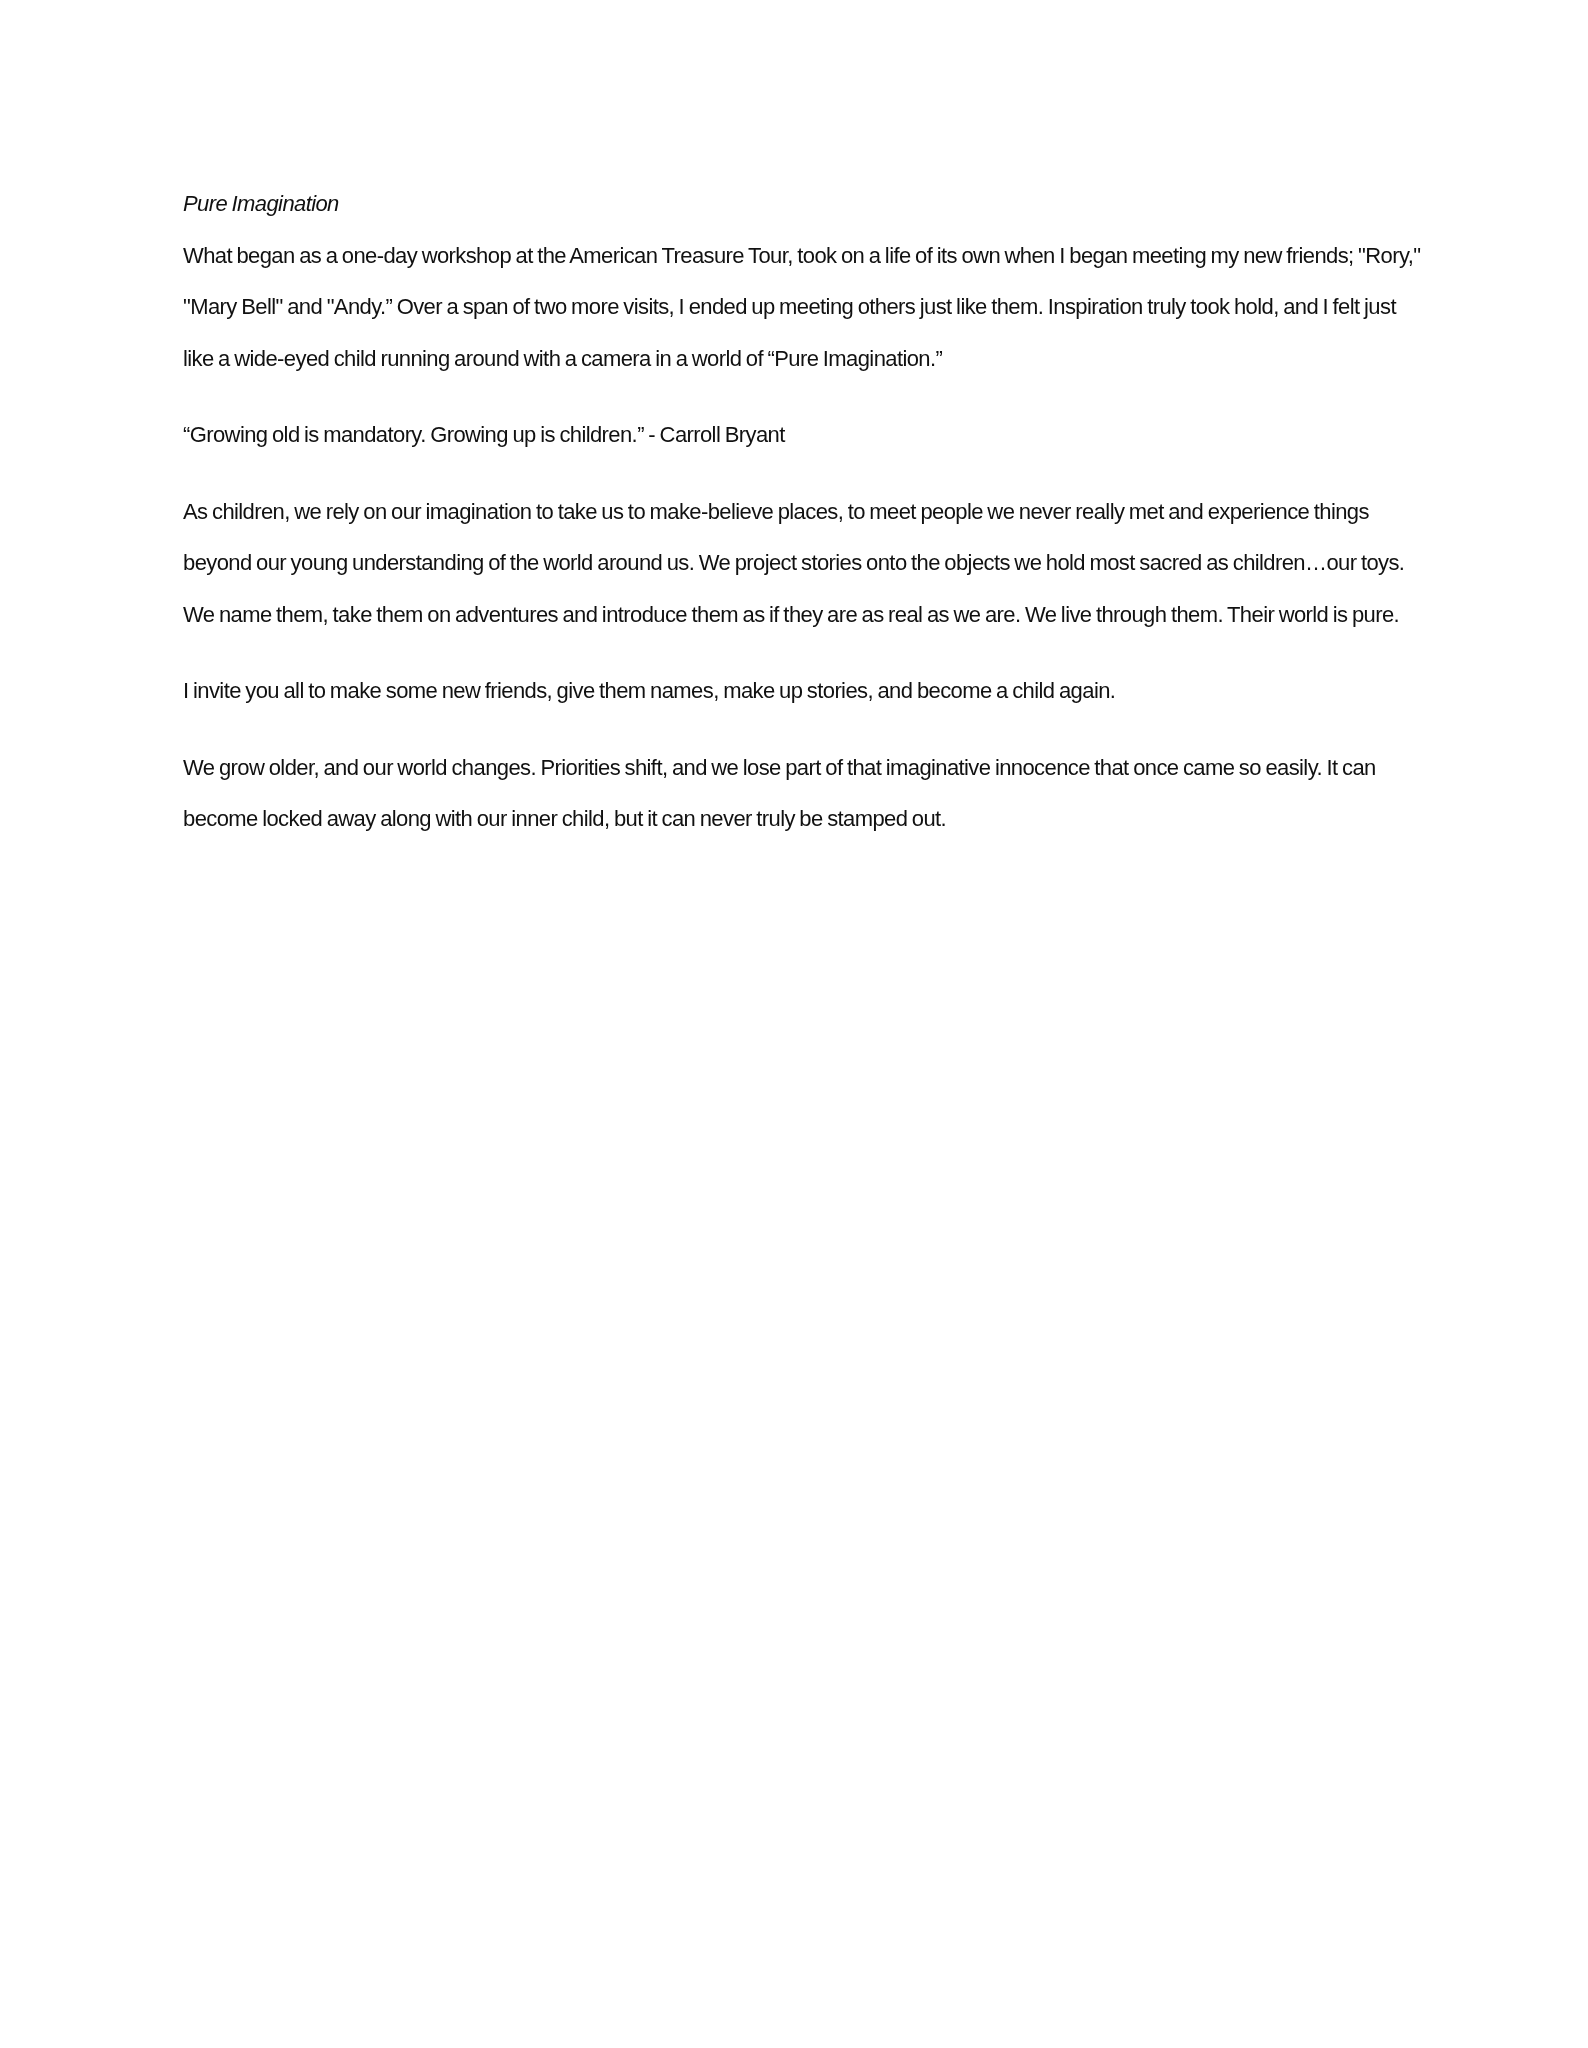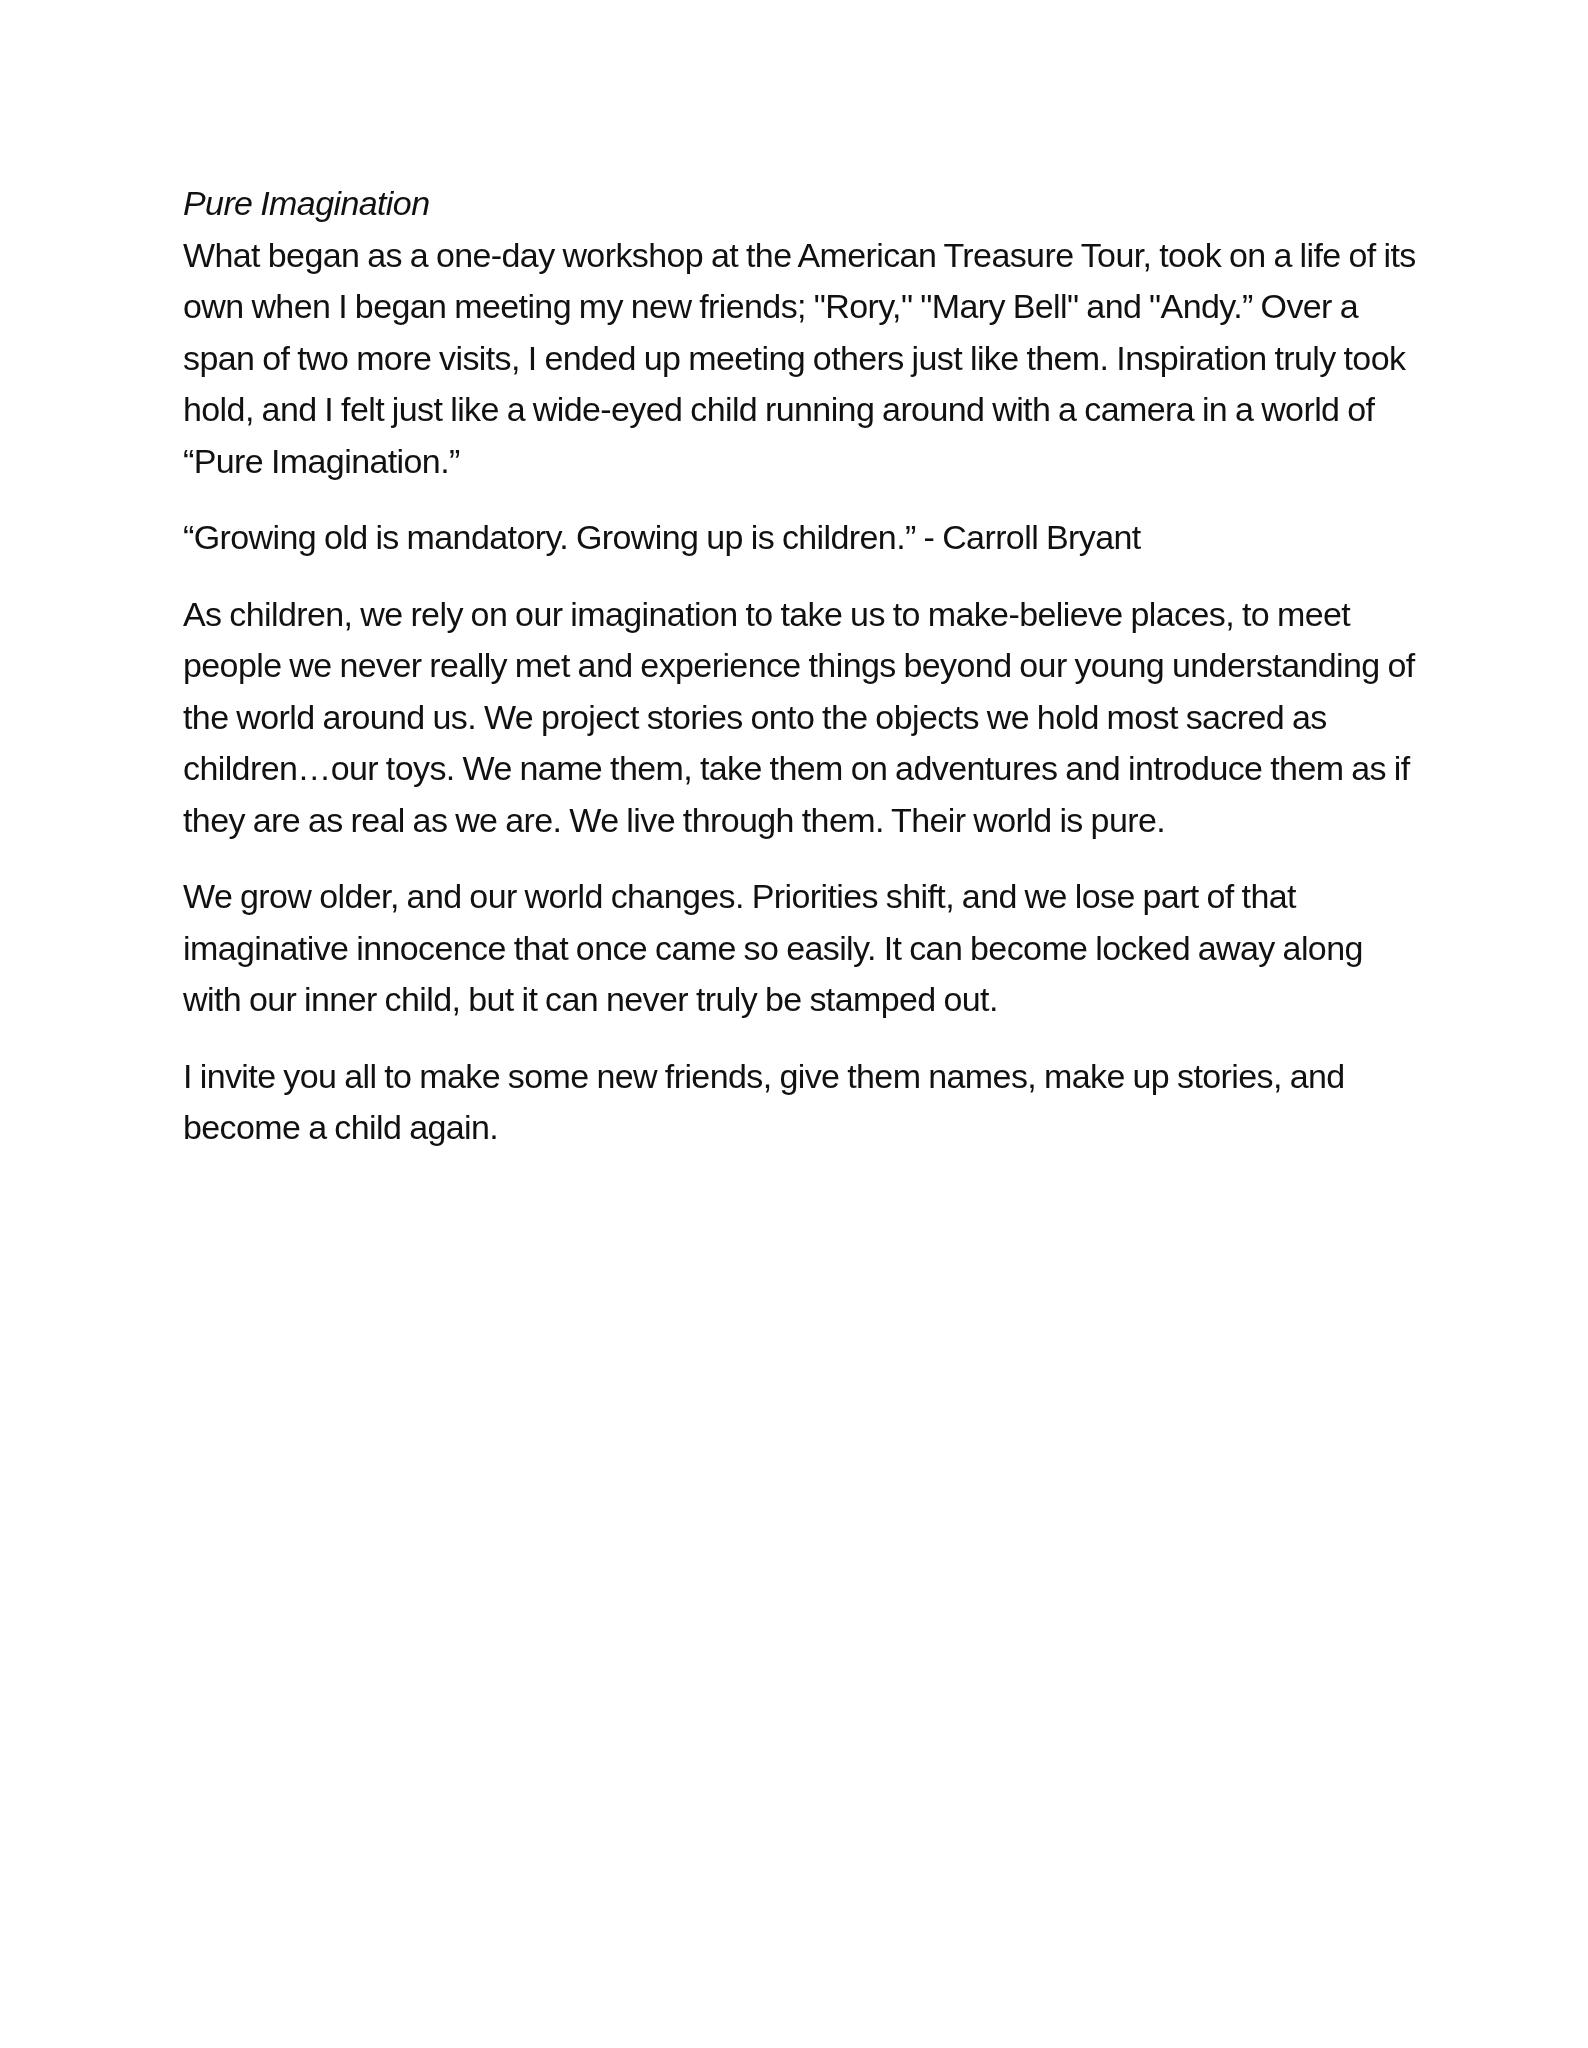--- a/index.html
+++ b/index.html
@@ -1,29 +1,29 @@
 <!DOCTYPE html>
 <html><head>
   <meta charset="utf-8">
   <style>
     html, body { margin: 0; padding: 0; background: #ffffff; }
     body { width: 1588px; height: 2048px; position: relative; overflow: hidden; }
     .page {
       position: absolute; left: 183px; top: 178px; width: 1240px;
       font-family: "Liberation Sans", sans-serif;
-      font-size: 34px; line-height: 51.5px; color: #111111;
+      font-size: 22px; line-height: 51.5px; color: #111111;
       letter-spacing: -0.6px; word-spacing: -1px;
     }
     .title { font-style: italic; margin: 0; }
     .byline { margin: 0 0 25px 0; }
     .para { margin: 0 0 25px 0; }
   </style>
 </head>
 <body>
 
 <div class="page">
   <p class="title">Pure Imagination</p>
   <p class="para">What began as a one-day workshop at the American Treasure Tour, took on a life of its own when I began meeting my new friends; "Rory," "Mary Bell" and "Andy.” Over a span of two more visits, I ended up meeting others just like them. Inspiration truly took hold, and I felt just like a wide-eyed child running around with a camera in a world of “Pure Imagination.”</p>
   <p class="para">“Growing old is mandatory. Growing up is children.” -  Carroll Bryant</p>
   <p class="para">As children, we rely on our imagination to take us to make-believe places, to meet people we never really met and experience things beyond our young understanding of the world around us. We project stories onto the objects we hold most sacred as children…our toys. We name them, take them on adventures and introduce them as if they are as real as we are. We live through them. Their world is pure.</p>
+  <p class="para">I invite you all to make some new friends, give them names, make up stories, and become a child again.</p>
   <p class="para">We grow older, and our world changes. Priorities shift, and we lose part of that imaginative innocence that once came so easily. It can become locked away along with our inner child, but it can never truly be stamped out.</p>
-  <p class="para">I invite you all to make some new friends, give them names, make up stories, and become a child again.</p>
 </div>
 
 </body></html>

